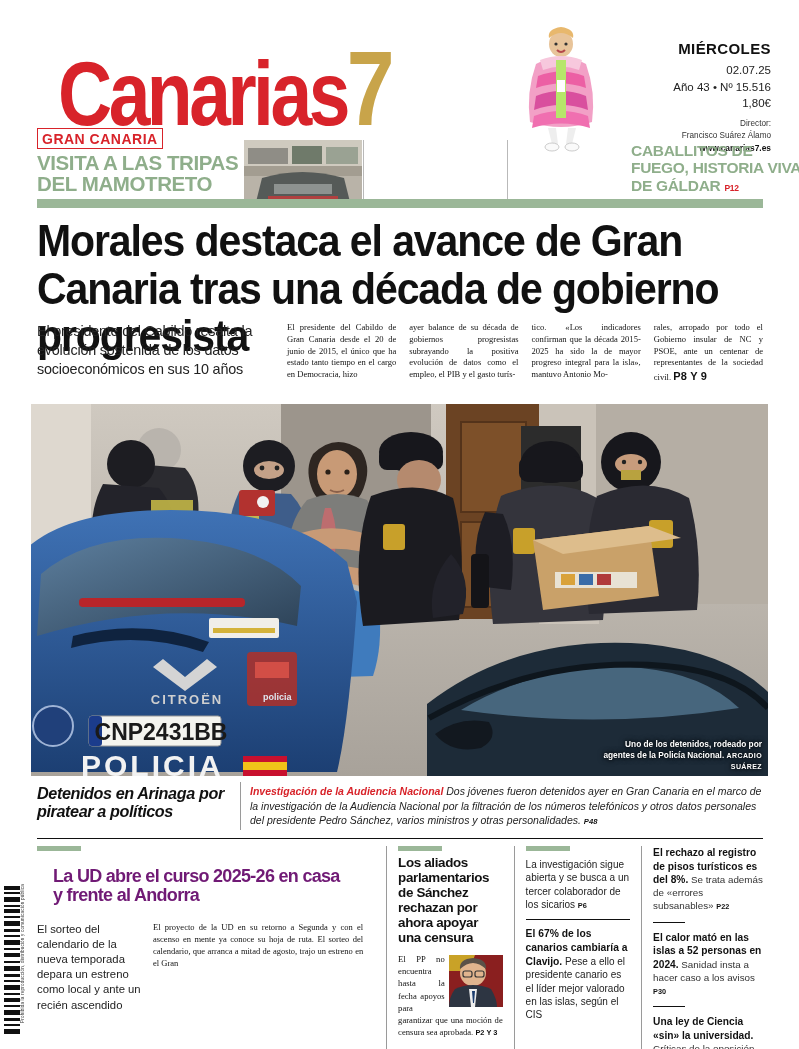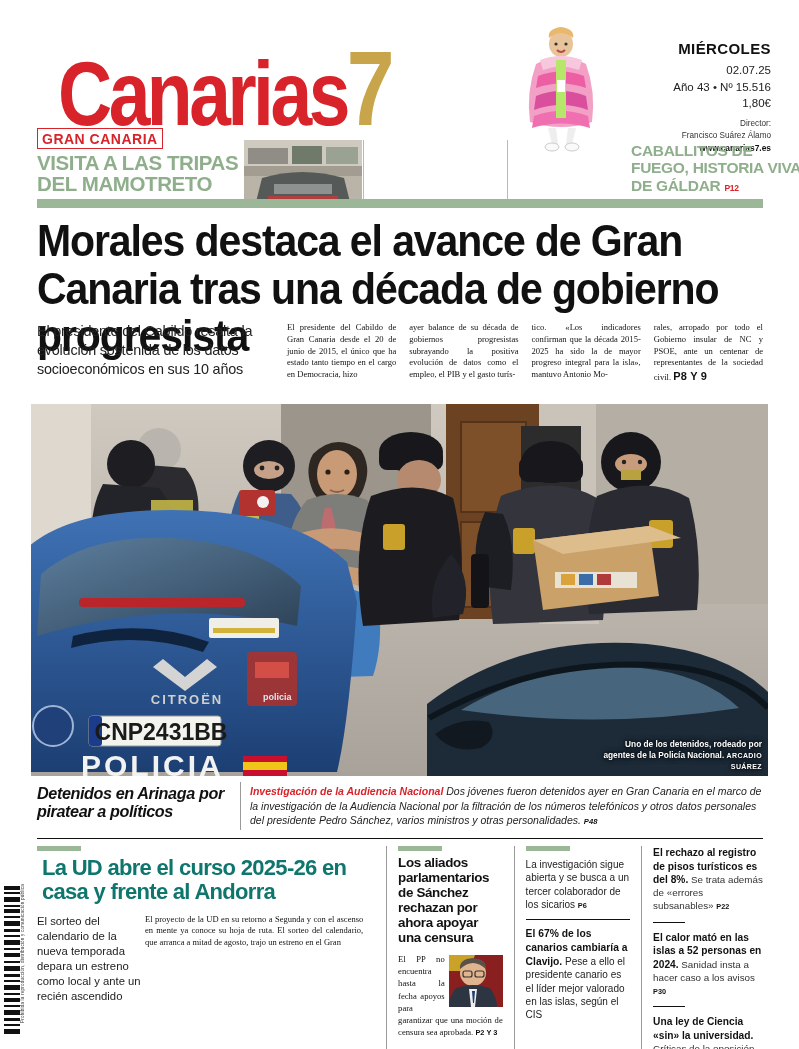--- a/index.html
+++ b/index.html
@@ -56,22 +56,22 @@
   .arin-div{position:absolute;left:203px;top:-2px;width:1px;height:48px;background:#9a9a9a;}
   .arin-txt{position:absolute;left:213px;top:0;width:513px;font-size:10.5px;line-height:1.4;color:#222;}
   .arin-txt b{color:#d8232a;}
   .arin-txt .pg{font-size:7.6px;font-weight:bold;color:#111;}
   .rule{position:absolute;left:37px;top:838px;width:726px;height:1.4px;background:#111;}
 
   
   .bottom{position:absolute;left:37px;top:846px;width:726px;display:flex;}
   .gmark{width:44px;height:5px;background:#9bb798;margin-bottom:4px;}
   .b-sports{width:368px;padding-right:12px;}
-  .b-sports h2{margin:5px;font-size:22px;line-height:1.08;font-weight:bold;letter-spacing:-.7px;color:#0f766e;}
-  .sp-cols{display:flex;gap:0;margin-top:10px;}
+  .b-sports h2{margin:16px;font-size:18px;line-height:1.08;font-weight:bold;letter-spacing:-.7px;color:#701a75;}
+  .sp-cols{display:flex;gap:8px;margin-top:10px;}
   .sp-lead{width:108px;font-size:11.3px;line-height:1.34;color:#222;}
   .sp-body{flex:1;display:flex;gap:11px;font-family:"Liberation Serif",serif;}
   .sp-body .col{flex:1;font-size:8.5px;line-height:1.4;text-align:justify;color:#111;}
   .sp-body .pg{font-family:"Liberation Sans",sans-serif;font-weight:bold;font-size:7.5px;}
 
   .vdiv{width:1px;background:#9a9a9a;margin:0 11px;align-self:stretch;}
 
   .b-mid{width:118px;}
   .b-mid h3{margin:0;font-size:13.4px;line-height:1.12;font-weight:bold;letter-spacing:-.35px;color:#111;}
   .b-mid .txt{margin-top:8px;font-family:"Liberation Serif",serif;font-size:8.6px;line-height:1.42;text-align:justify;color:#111;}

